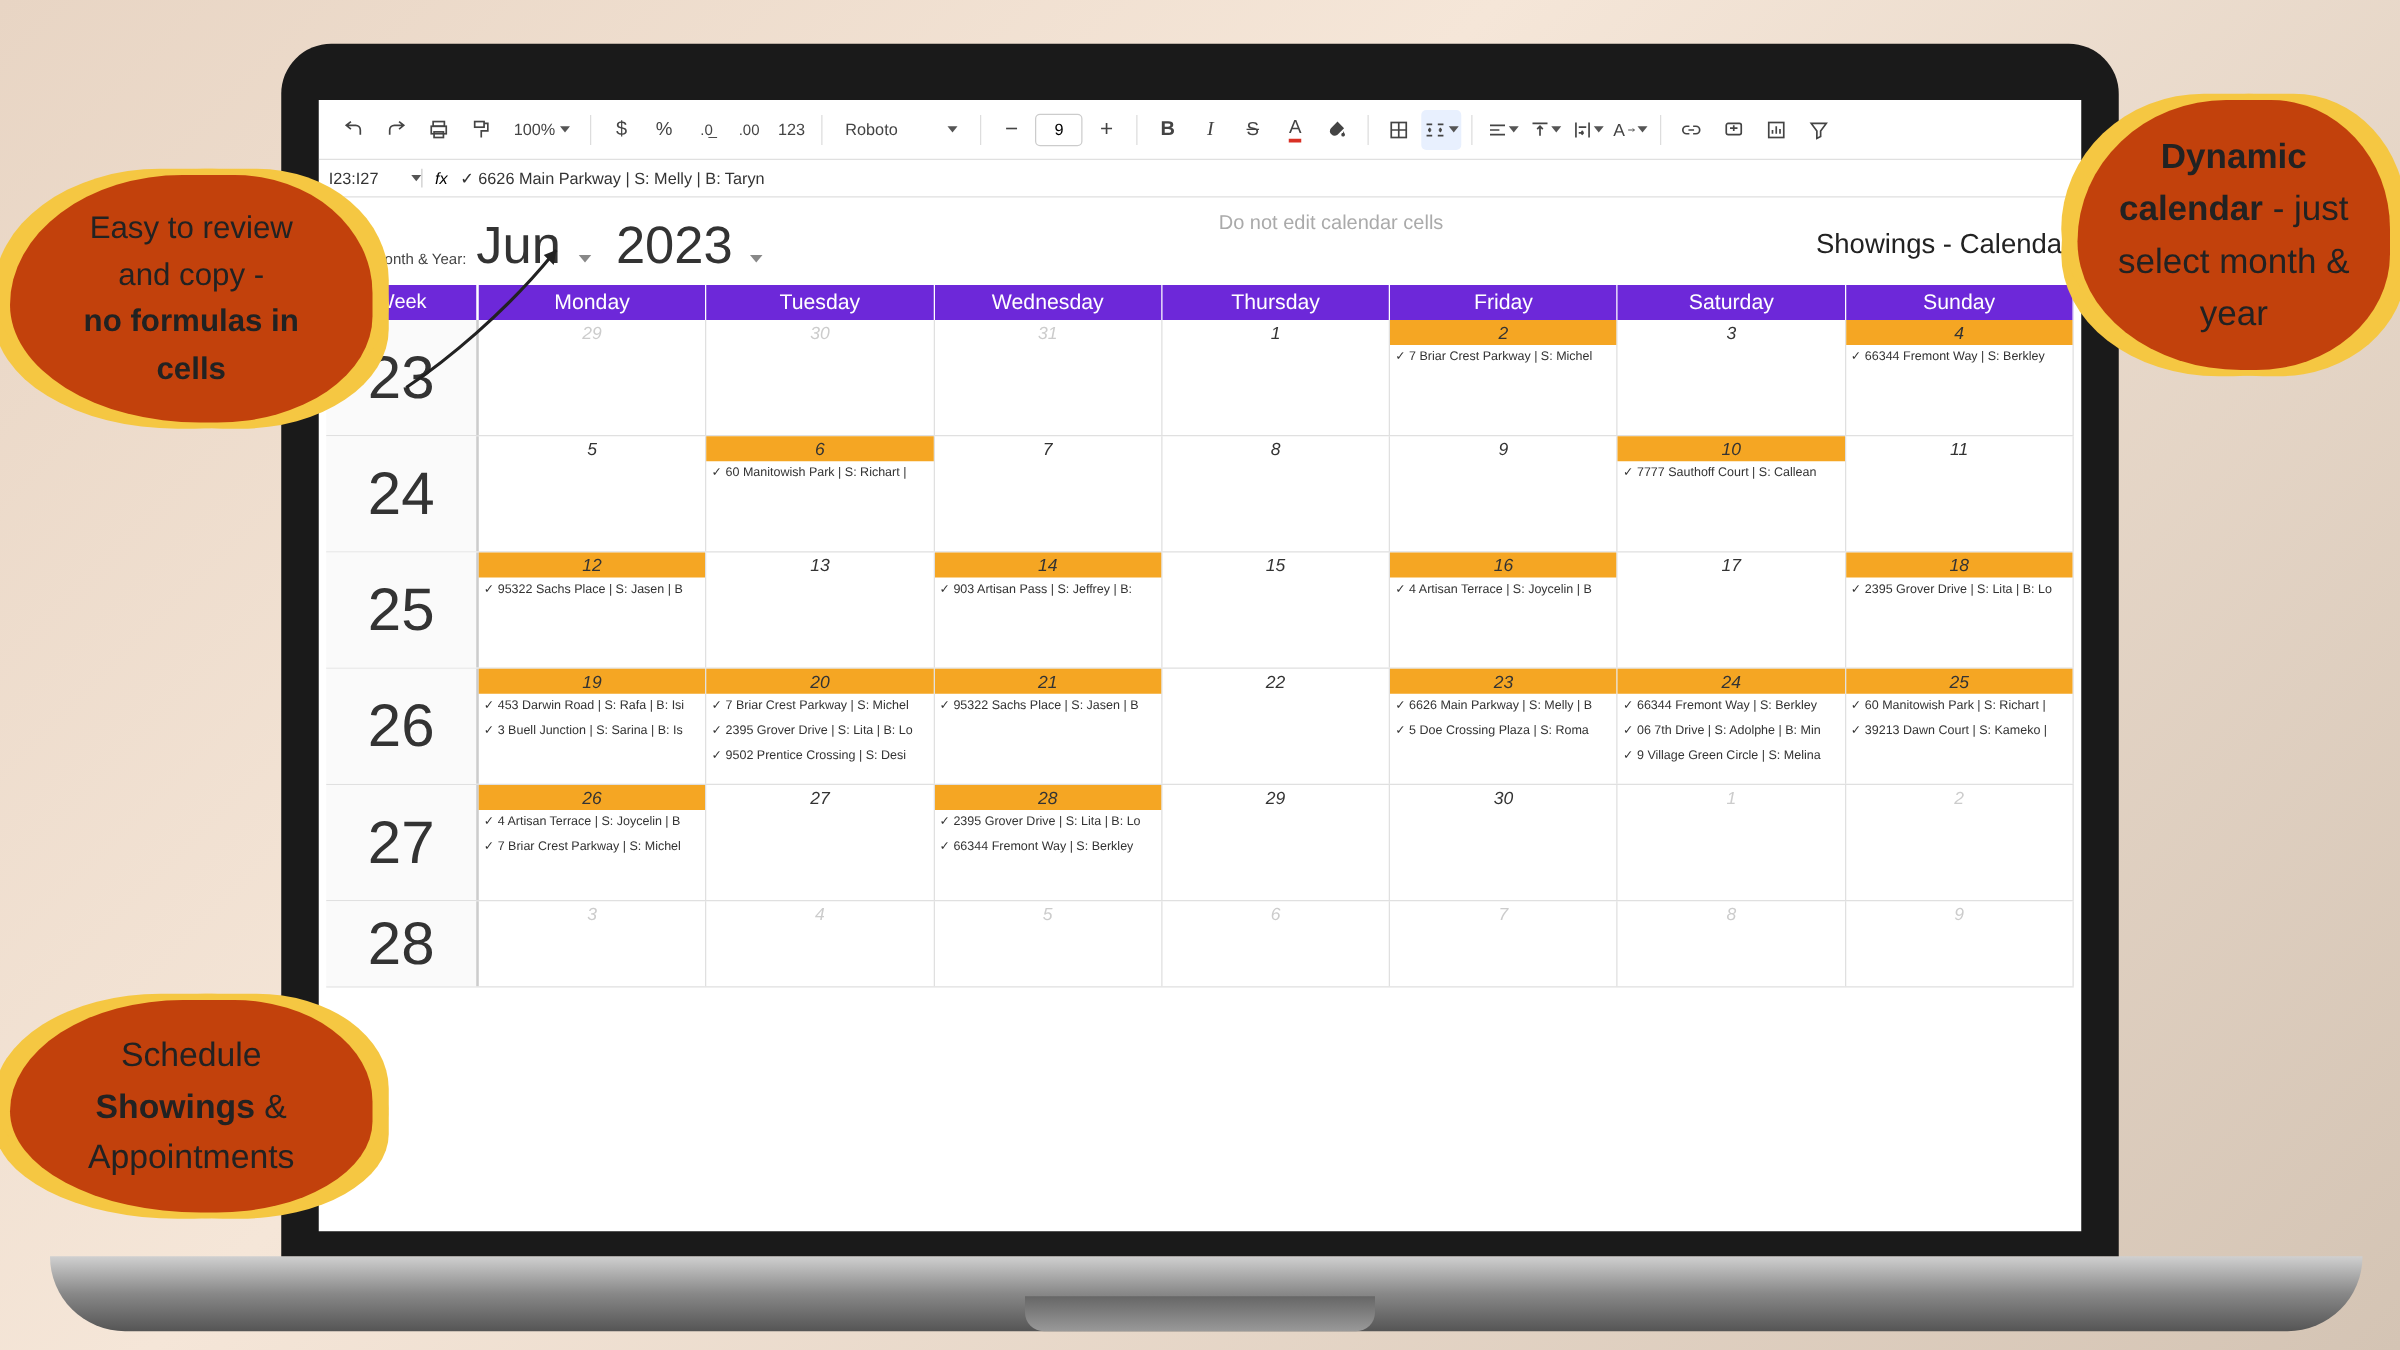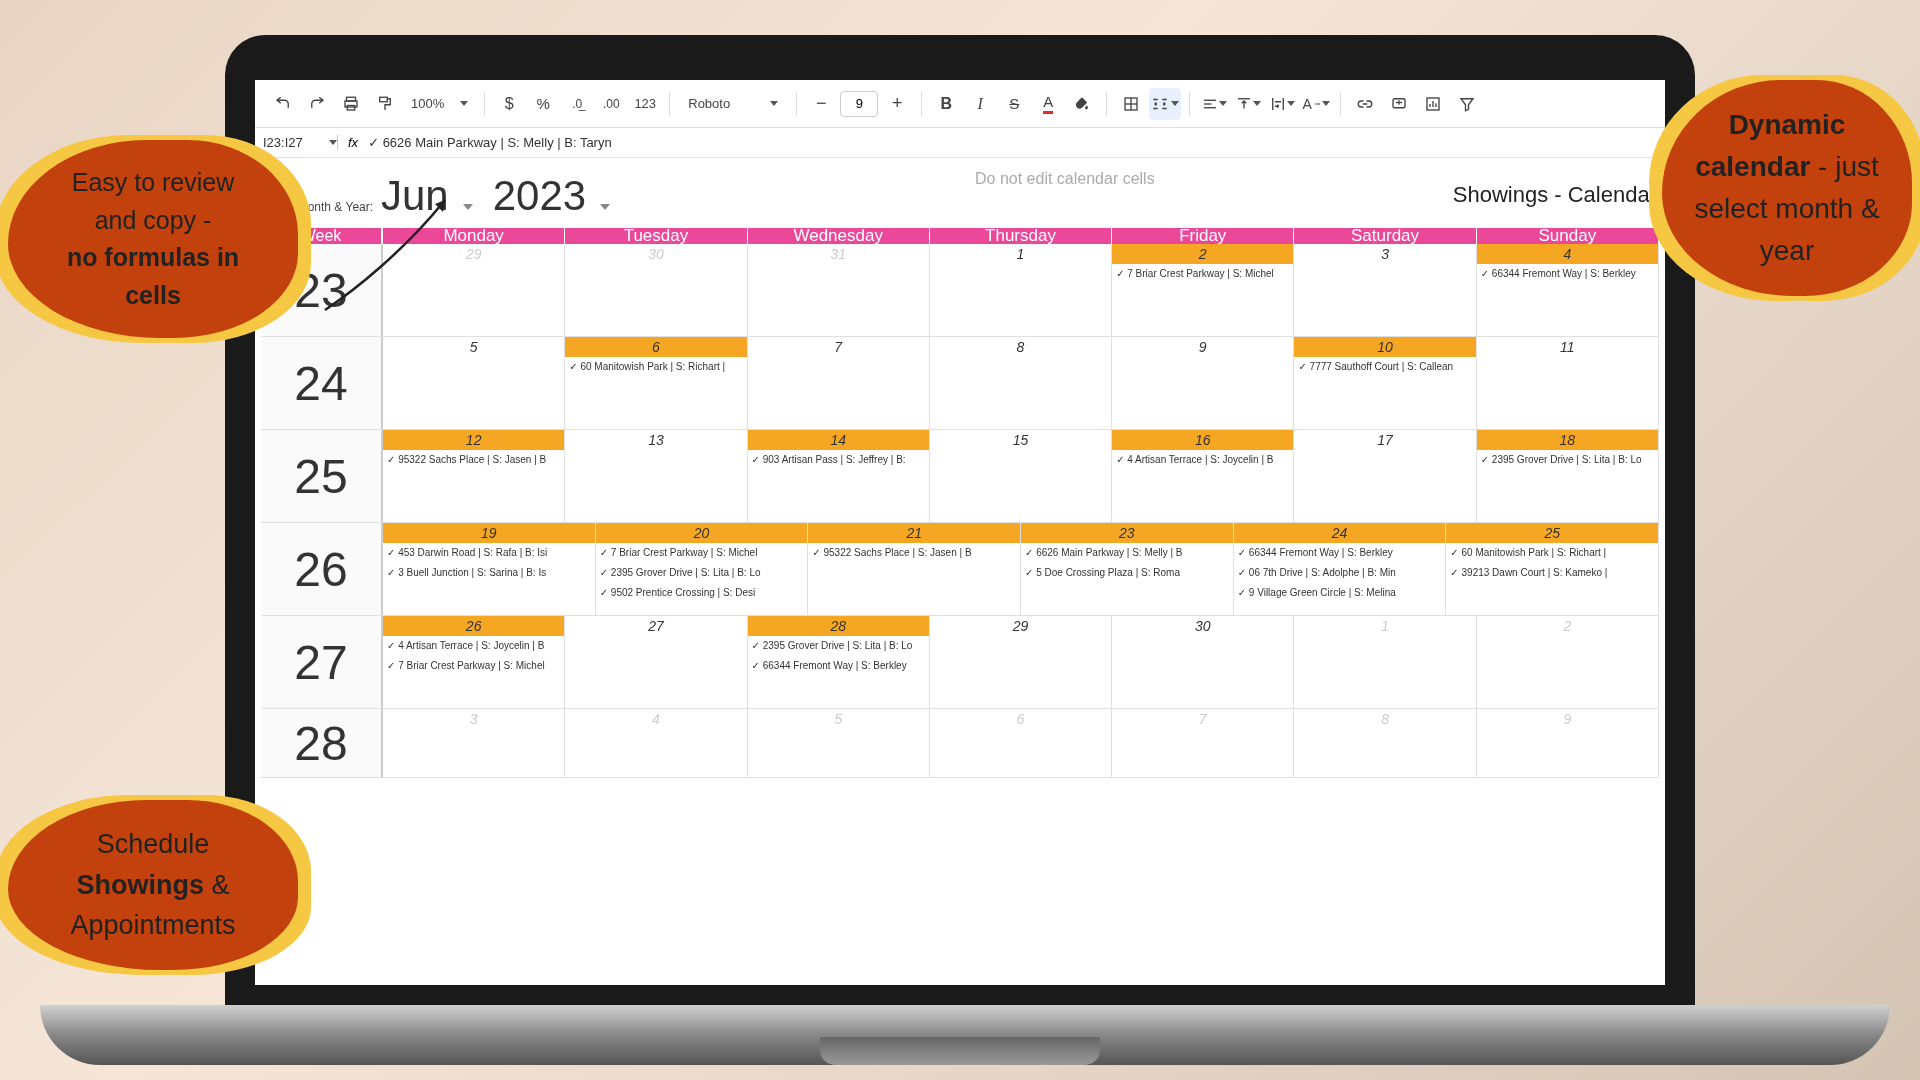--- a/index.html
+++ b/index.html
@@ -74,21 +74,21 @@
     justify-content: center;
     border-radius: 4px;
     cursor: pointer;
   }
   
   .tb-sep { width: 1px; height: 24px; background: #ddd; margin: 0 6px; }
   
   .zoom-select {
     display: flex;
     align-items: center;
-    gap: 16px;
+    gap: 4px;
     padding: 0 8px;
     height: 32px;
     border-radius: 4px;
     cursor: pointer;
     text-align: right;
   }
   
   .caret-down {
     width: 0; height: 0;
     border-left: 4px solid transparent;
@@ -200,23 +200,23 @@
   }
   
   
   .cal-grid {
     padding-left: 6px;
     padding-right: 6px;
   }
   
   .cal-header-row {
     display: flex;
-    background: #ec4899;
+    background: #6d28d9;
     color: #fff;
-    height: 16px;
+    height: 28px;
   }
   
   .week-col {
     width: 122px;
     display: flex;
     align-items: center;
     justify-content: center;
     font-size: 16px;
     border-right: 2px solid #fff;
   }
@@ -583,20 +583,23 @@
               <div class="date-num hl">20</div>
               <div class="evt">✓ 7 Briar Crest Parkway | S: Michel</div>
               <div class="evt">✓ 2395 Grover Drive | S: Lita | B: Lo</div>
               <div class="evt">✓ 9502 Prentice Crossing | S: Desi</div>
             </div>
             <div class="cal-cell">
               <div class="date-num hl">21</div>
               <div class="evt">✓ 95322 Sachs Place | S: Jasen | B</div>
             </div>
             <div class="cal-cell">
+              <div class="date-num">22</div>
+            </div>
+            <div class="cal-cell">
               <div class="date-num hl">23</div>
               <div class="evt">✓ 6626 Main Parkway | S: Melly | B</div>
               <div class="evt">✓ 5 Doe Crossing Plaza | S: Roma</div>
             </div>
             <div class="cal-cell">
               <div class="date-num hl">24</div>
               <div class="evt">✓ 66344 Fremont Way | S: Berkley</div>
               <div class="evt">✓ 06 7th Drive | S: Adolphe | B: Min</div>
               <div class="evt">✓ 9 Village Green Circle | S: Melina</div>
             </div>

